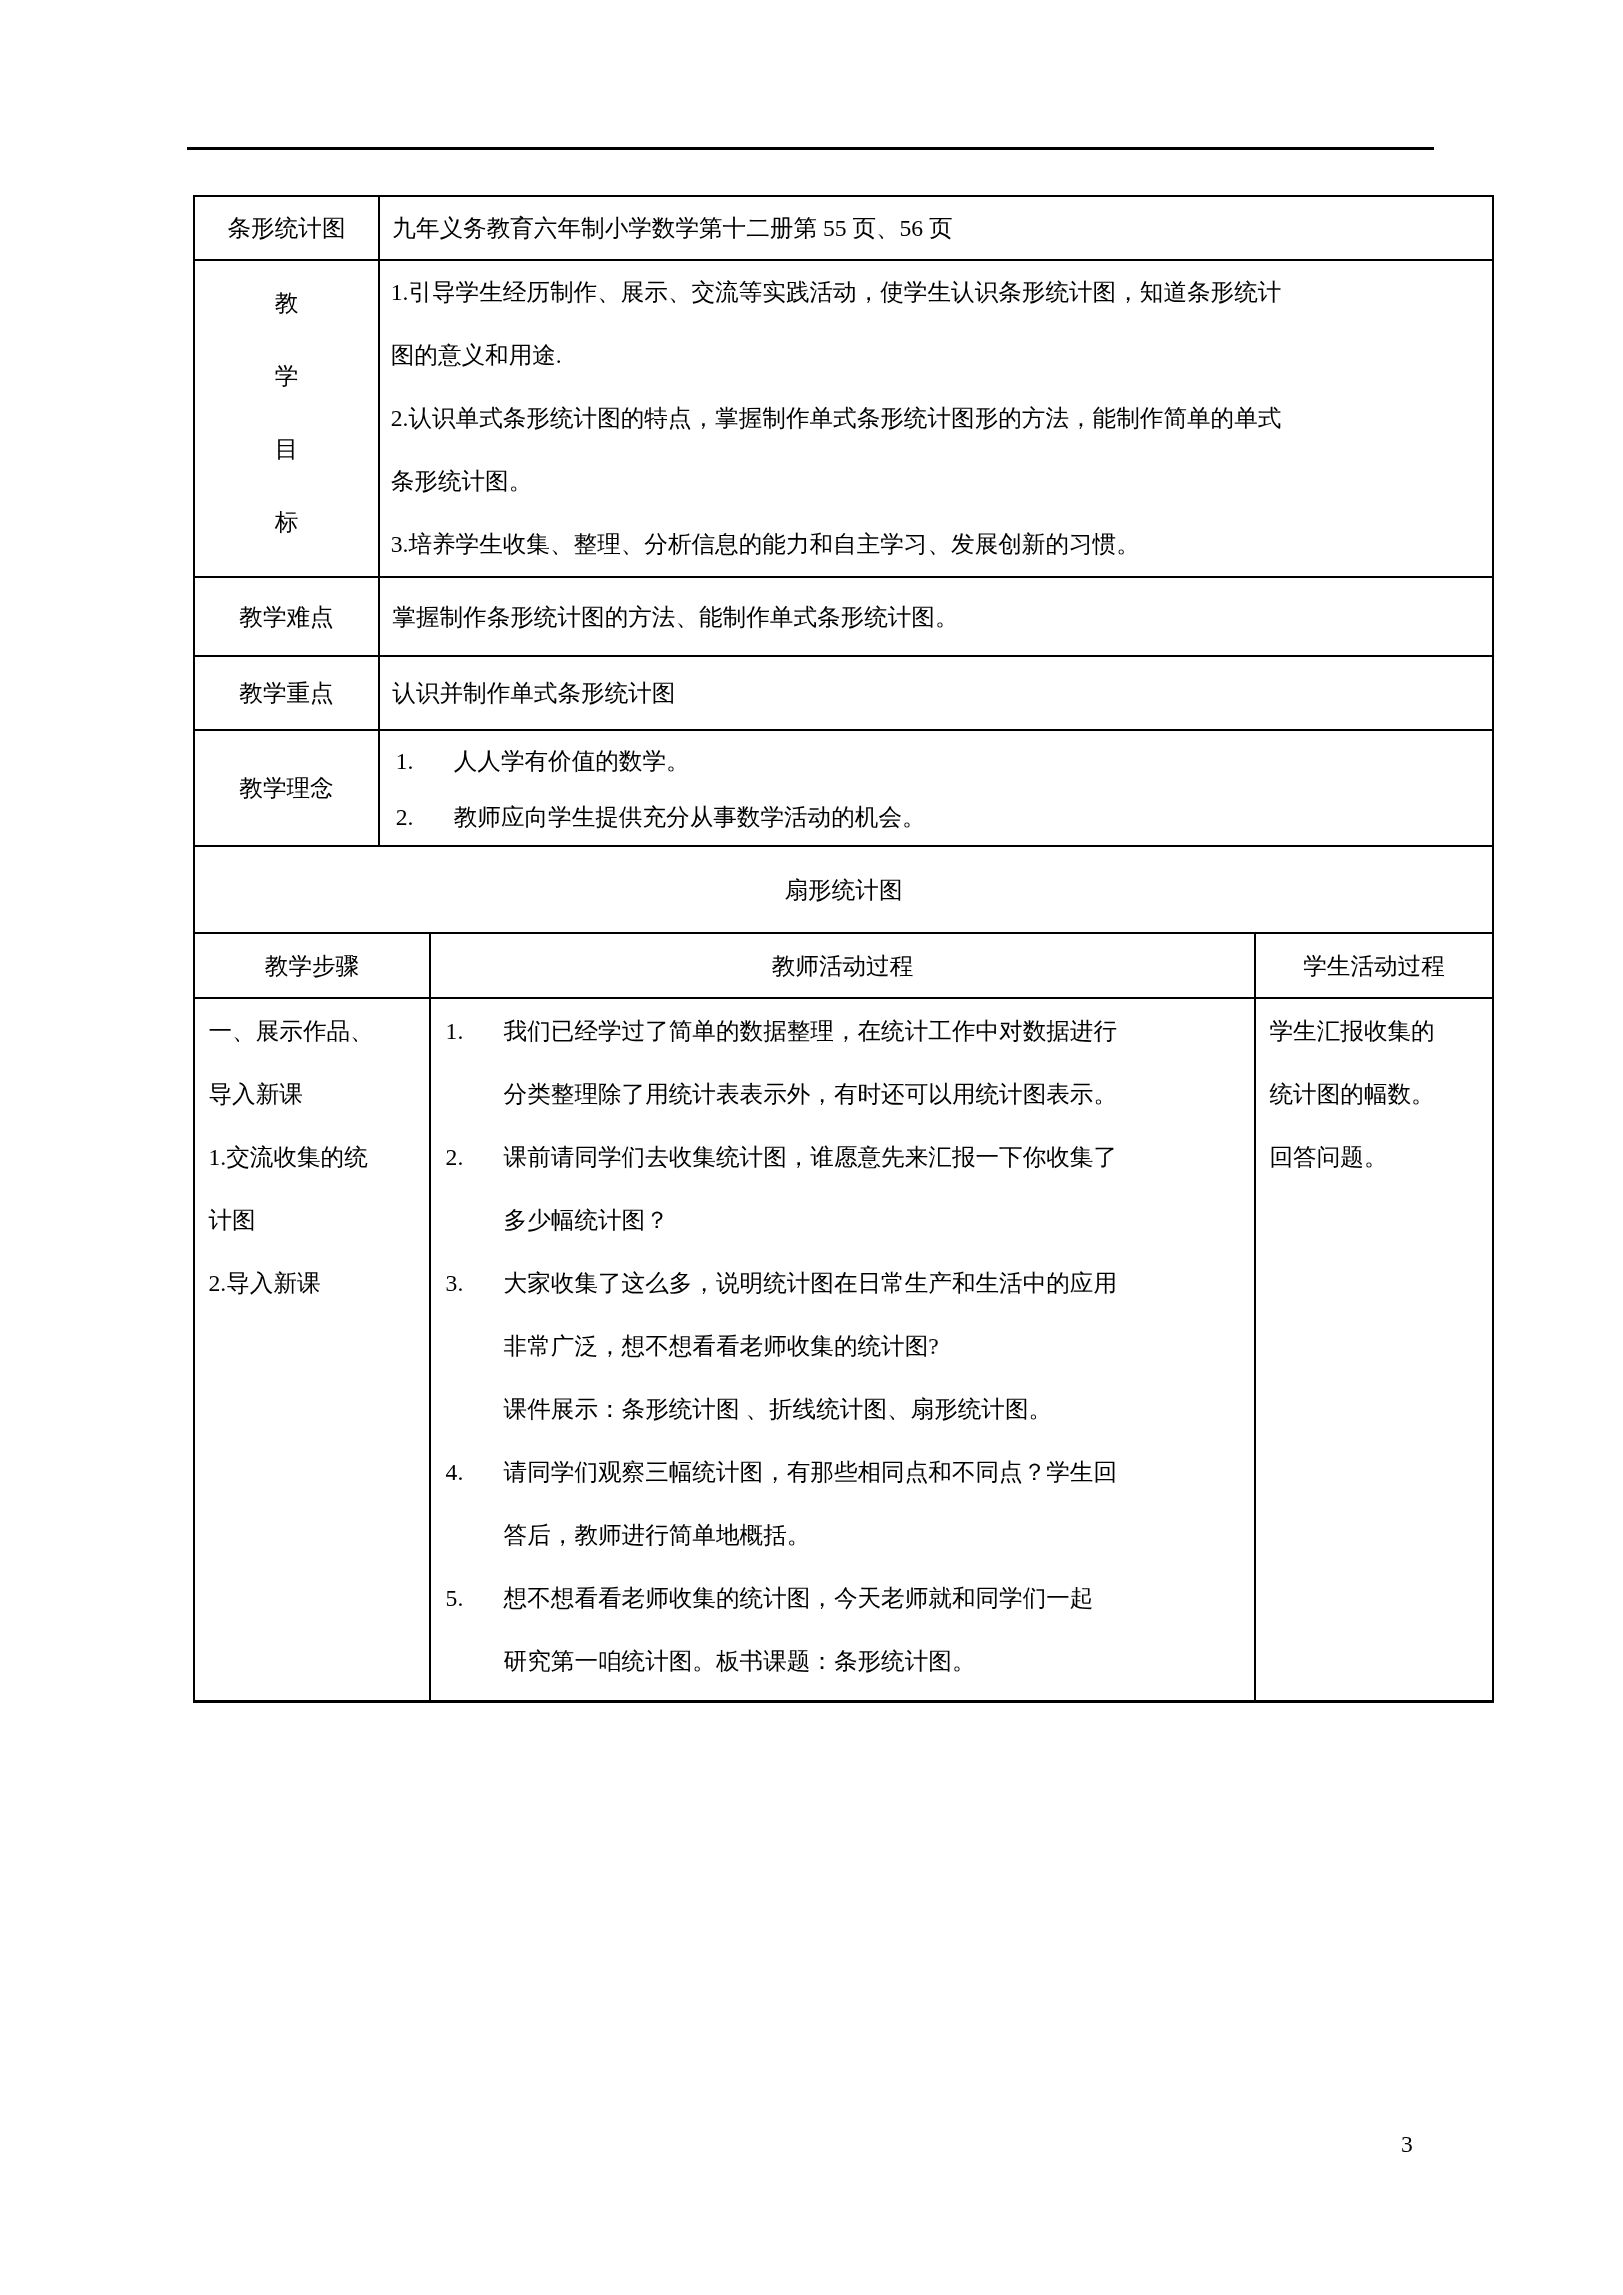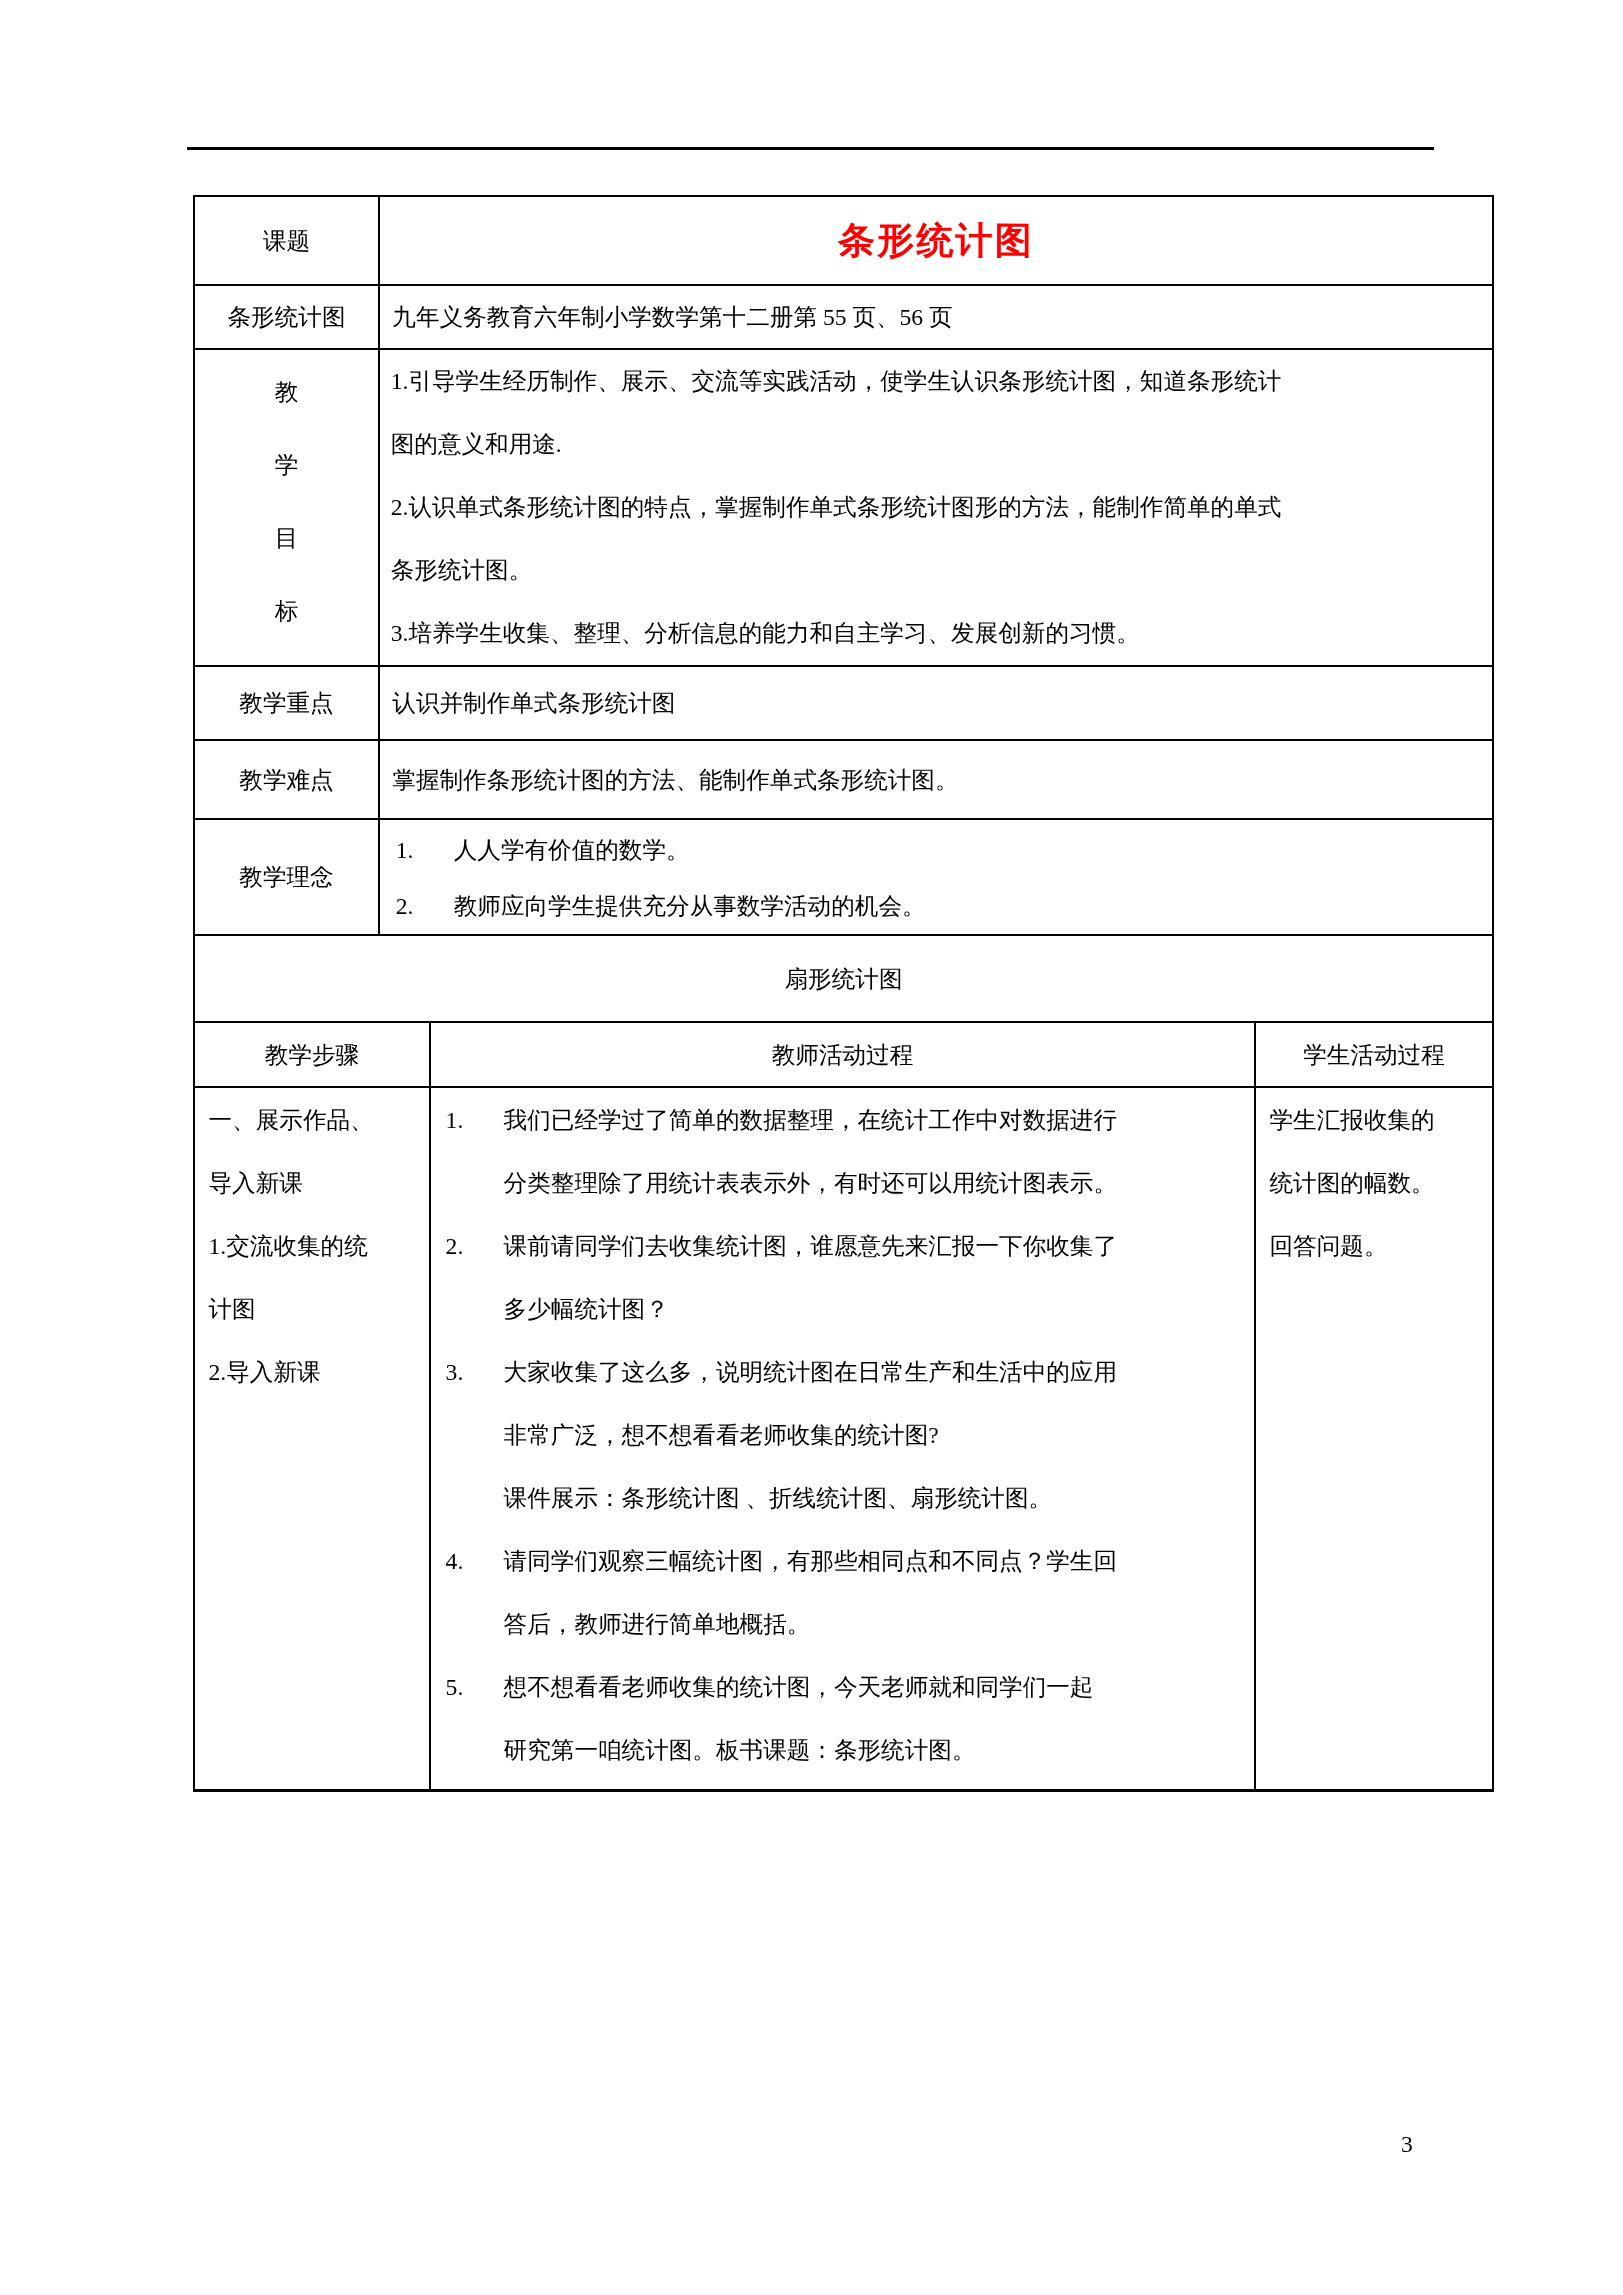--- a/index.html
+++ b/index.html
@@ -45,50 +45,46 @@
 <div class="top-rule"></div>
 
 <div class="tables">
 
   <table class="upper">
     <colgroup>
         <col style="width:185px">
         <col style="width:1114px">
       </colgroup>
     <tbody>
-        <tr>
-      <td class="label-cell" style="height:87px">课题</td>
-      <td class="title-cell">条形统计图</td>
-    </tr>
     <tr>
       <td class="label-cell" style="height:62px">条形统计图</td>
       <td class="text-cell">九年义务教育六年制小学数学第十二册第 55 页、56 页</td>
     </tr>
     <tr>
       <td class="mubiao-label" style="height:307px">
             <div>教</div>
             <div>学</div>
             <div>目</div>
             <div>标</div>
           </td>
       <td class="mubiao-cell">
             <div>1.引导学生经历制作、展示、交流等实践活动，使学生认识条形统计图，知道条形统计</div>
             <div>图的意义和用途.</div>
             <div>2.认识单式条形统计图的特点，掌握制作单式条形统计图形的方法，能制作简单的单式</div>
             <div>条形统计图。</div>
             <div>3.培养学生收集、整理、分析信息的能力和自主学习、发展创新的习惯。</div>
           </td>
     </tr>
     <tr>
+      <td class="label-cell" style="height:77px">教学难点</td>
+      <td class="text-cell">掌握制作条形统计图的方法、能制作单式条形统计图。</td>
+    </tr>
+    <tr>
       <td class="label-cell" style="height:72px">教学重点</td>
       <td class="text-cell">认识并制作单式条形统计图</td>
-    </tr>
-    <tr>
-      <td class="label-cell" style="height:77px">教学难点</td>
-      <td class="text-cell">掌握制作条形统计图的方法、能制作单式条形统计图。</td>
     </tr>
     <tr>
       <td class="label-cell" style="height:92px">教学理念</td>
       <td class="linian-cell">
             <div><span class="num">1.</span><span>人人学有价值的数学。</span></div>
             <div><span class="num">2.</span><span>教师应向学生提供充分从事数学活动的机会。</span></div>
           </td>
     </tr>
   </tbody>
     </table>

